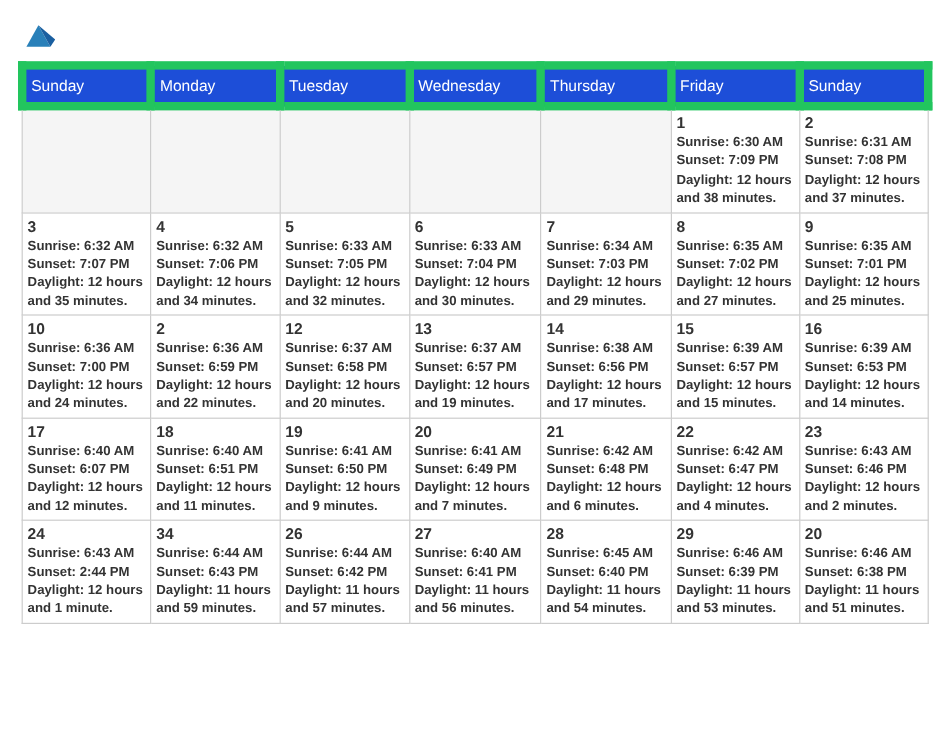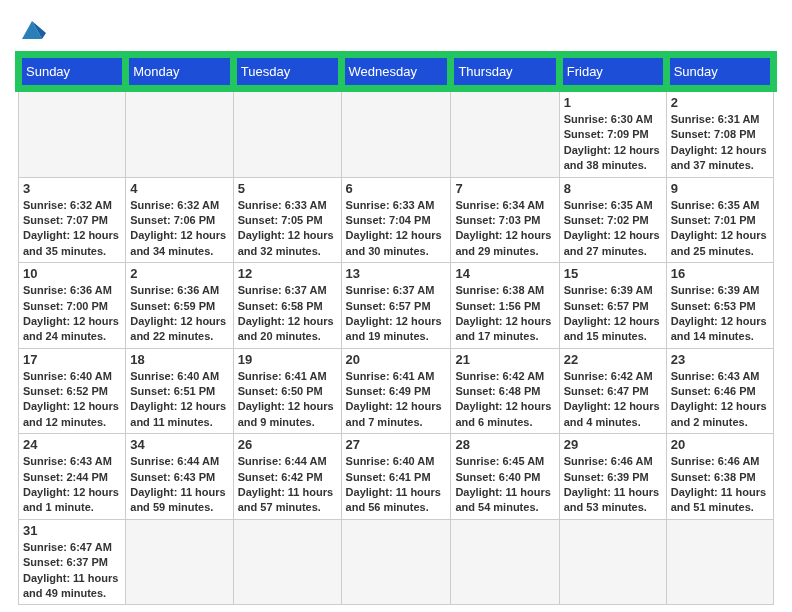--- a/index.html
+++ b/index.html
@@ -210,41 +210,41 @@
         </td>
         <td>
           <span class="day-number">13</span>
           <div class="day-info">Sunrise: 6:37 AM
 Sunset: 6:57 PM
 Daylight: 12 hours and 19 minutes.</div>
         </td>
         <td>
           <span class="day-number">14</span>
           <div class="day-info">Sunrise: 6:38 AM
-Sunset: 1:56 PM
+Sunset: 6:56 PM
 Daylight: 12 hours and 17 minutes.</div>
         </td>
         <td>
           <span class="day-number">15</span>
           <div class="day-info">Sunrise: 6:39 AM
 Sunset: 6:57 PM
 Daylight: 12 hours and 15 minutes.</div>
         </td>
         <td>
           <span class="day-number">16</span>
           <div class="day-info">Sunrise: 6:39 AM
 Sunset: 6:53 PM
 Daylight: 12 hours and 14 minutes.</div>
         </td>
       </tr>
       <tr>
         <td>
           <span class="day-number">17</span>
           <div class="day-info">Sunrise: 6:40 AM
-Sunset: 6:52 PM
+Sunset: 6:07 PM
 Daylight: 12 hours and 12 minutes.</div>
         </td>
         <td>
           <span class="day-number">18</span>
           <div class="day-info">Sunrise: 6:40 AM
 Sunset: 6:51 PM
 Daylight: 12 hours and 11 minutes.</div>
         </td>
         <td>
           <span class="day-number">19</span>
@@ -314,28 +314,14 @@
 Sunset: 6:39 PM
 Daylight: 11 hours and 53 minutes.</div>
         </td>
         <td>
           <span class="day-number">20</span>
           <div class="day-info">Sunrise: 6:46 AM
 Sunset: 6:38 PM
 Daylight: 11 hours and 51 minutes.</div>
         </td>
       </tr>
-      <tr>
-        <td class="last-row">
-          <span class="day-number">31</span>
-          <div class="day-info">Sunrise: 6:47 AM
-Sunset: 6:37 PM
-Daylight: 11 hours and 49 minutes.</div>
-        </td>
-        <td class="empty last-row"></td>
-        <td class="empty last-row"></td>
-        <td class="empty last-row"></td>
-        <td class="empty last-row"></td>
-        <td class="empty last-row"></td>
-        <td class="empty last-row"></td>
-      </tr>
     </tbody>
 </table>
 
 </body></html>

